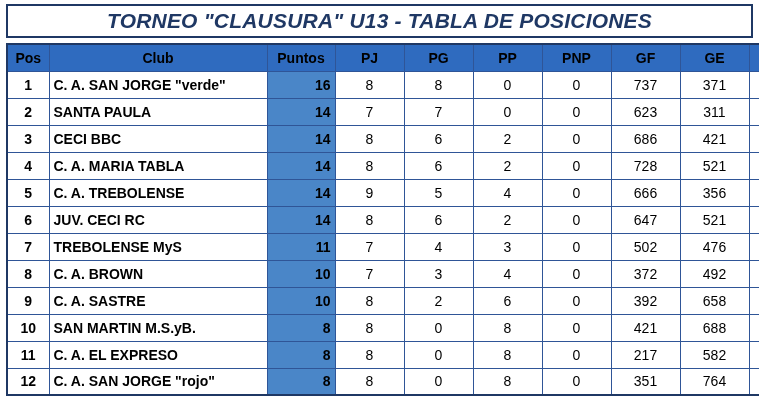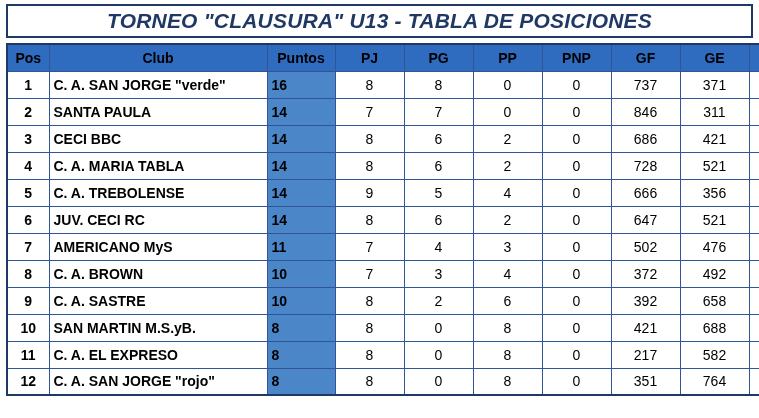--- a/index.html
+++ b/index.html
@@ -73,21 +73,21 @@
     font-weight: bold;
     font-size: 14px;
   }
   td.c-club {
     text-align: left;
     font-weight: bold;
     font-size: 14.5px;
     padding-left: 6px;
   }
   td.c-puntos {
-    text-align: left;
+    text-align: right;
     font-weight: bold;
     font-size: 15px;
     background: #4a86c8;
     color: #000000;
   }
   td.c-stat {
     text-align: center;
     font-size: 14px;
   }
   tbody tr { background: #ffffff; }
@@ -130,21 +130,21 @@
           <td class="c-stat">366</td>
         </tr>
         <tr>
           <td class="c-pos">2</td>
           <td class="c-club">SANTA PAULA</td>
           <td class="c-puntos">14</td>
           <td class="c-stat">7</td>
           <td class="c-stat">7</td>
           <td class="c-stat">0</td>
           <td class="c-stat">0</td>
-          <td class="c-stat">846</td>
+          <td class="c-stat">623</td>
           <td class="c-stat">311</td>
           <td class="c-stat">312</td>
         </tr>
         <tr>
           <td class="c-pos">3</td>
           <td class="c-club">CECI BBC</td>
           <td class="c-puntos">14</td>
           <td class="c-stat">8</td>
           <td class="c-stat">6</td>
           <td class="c-stat">2</td>
@@ -184,21 +184,21 @@
           <td class="c-stat">8</td>
           <td class="c-stat">6</td>
           <td class="c-stat">2</td>
           <td class="c-stat">0</td>
           <td class="c-stat">647</td>
           <td class="c-stat">521</td>
           <td class="c-stat">126</td>
         </tr>
         <tr>
           <td class="c-pos">7</td>
-          <td class="c-club">AMERICANO MyS</td>
+          <td class="c-club">TREBOLENSE MyS</td>
           <td class="c-puntos">11</td>
           <td class="c-stat">7</td>
           <td class="c-stat">4</td>
           <td class="c-stat">3</td>
           <td class="c-stat">0</td>
           <td class="c-stat">502</td>
           <td class="c-stat">476</td>
           <td class="c-stat">26</td>
         </tr>
         <tr>

